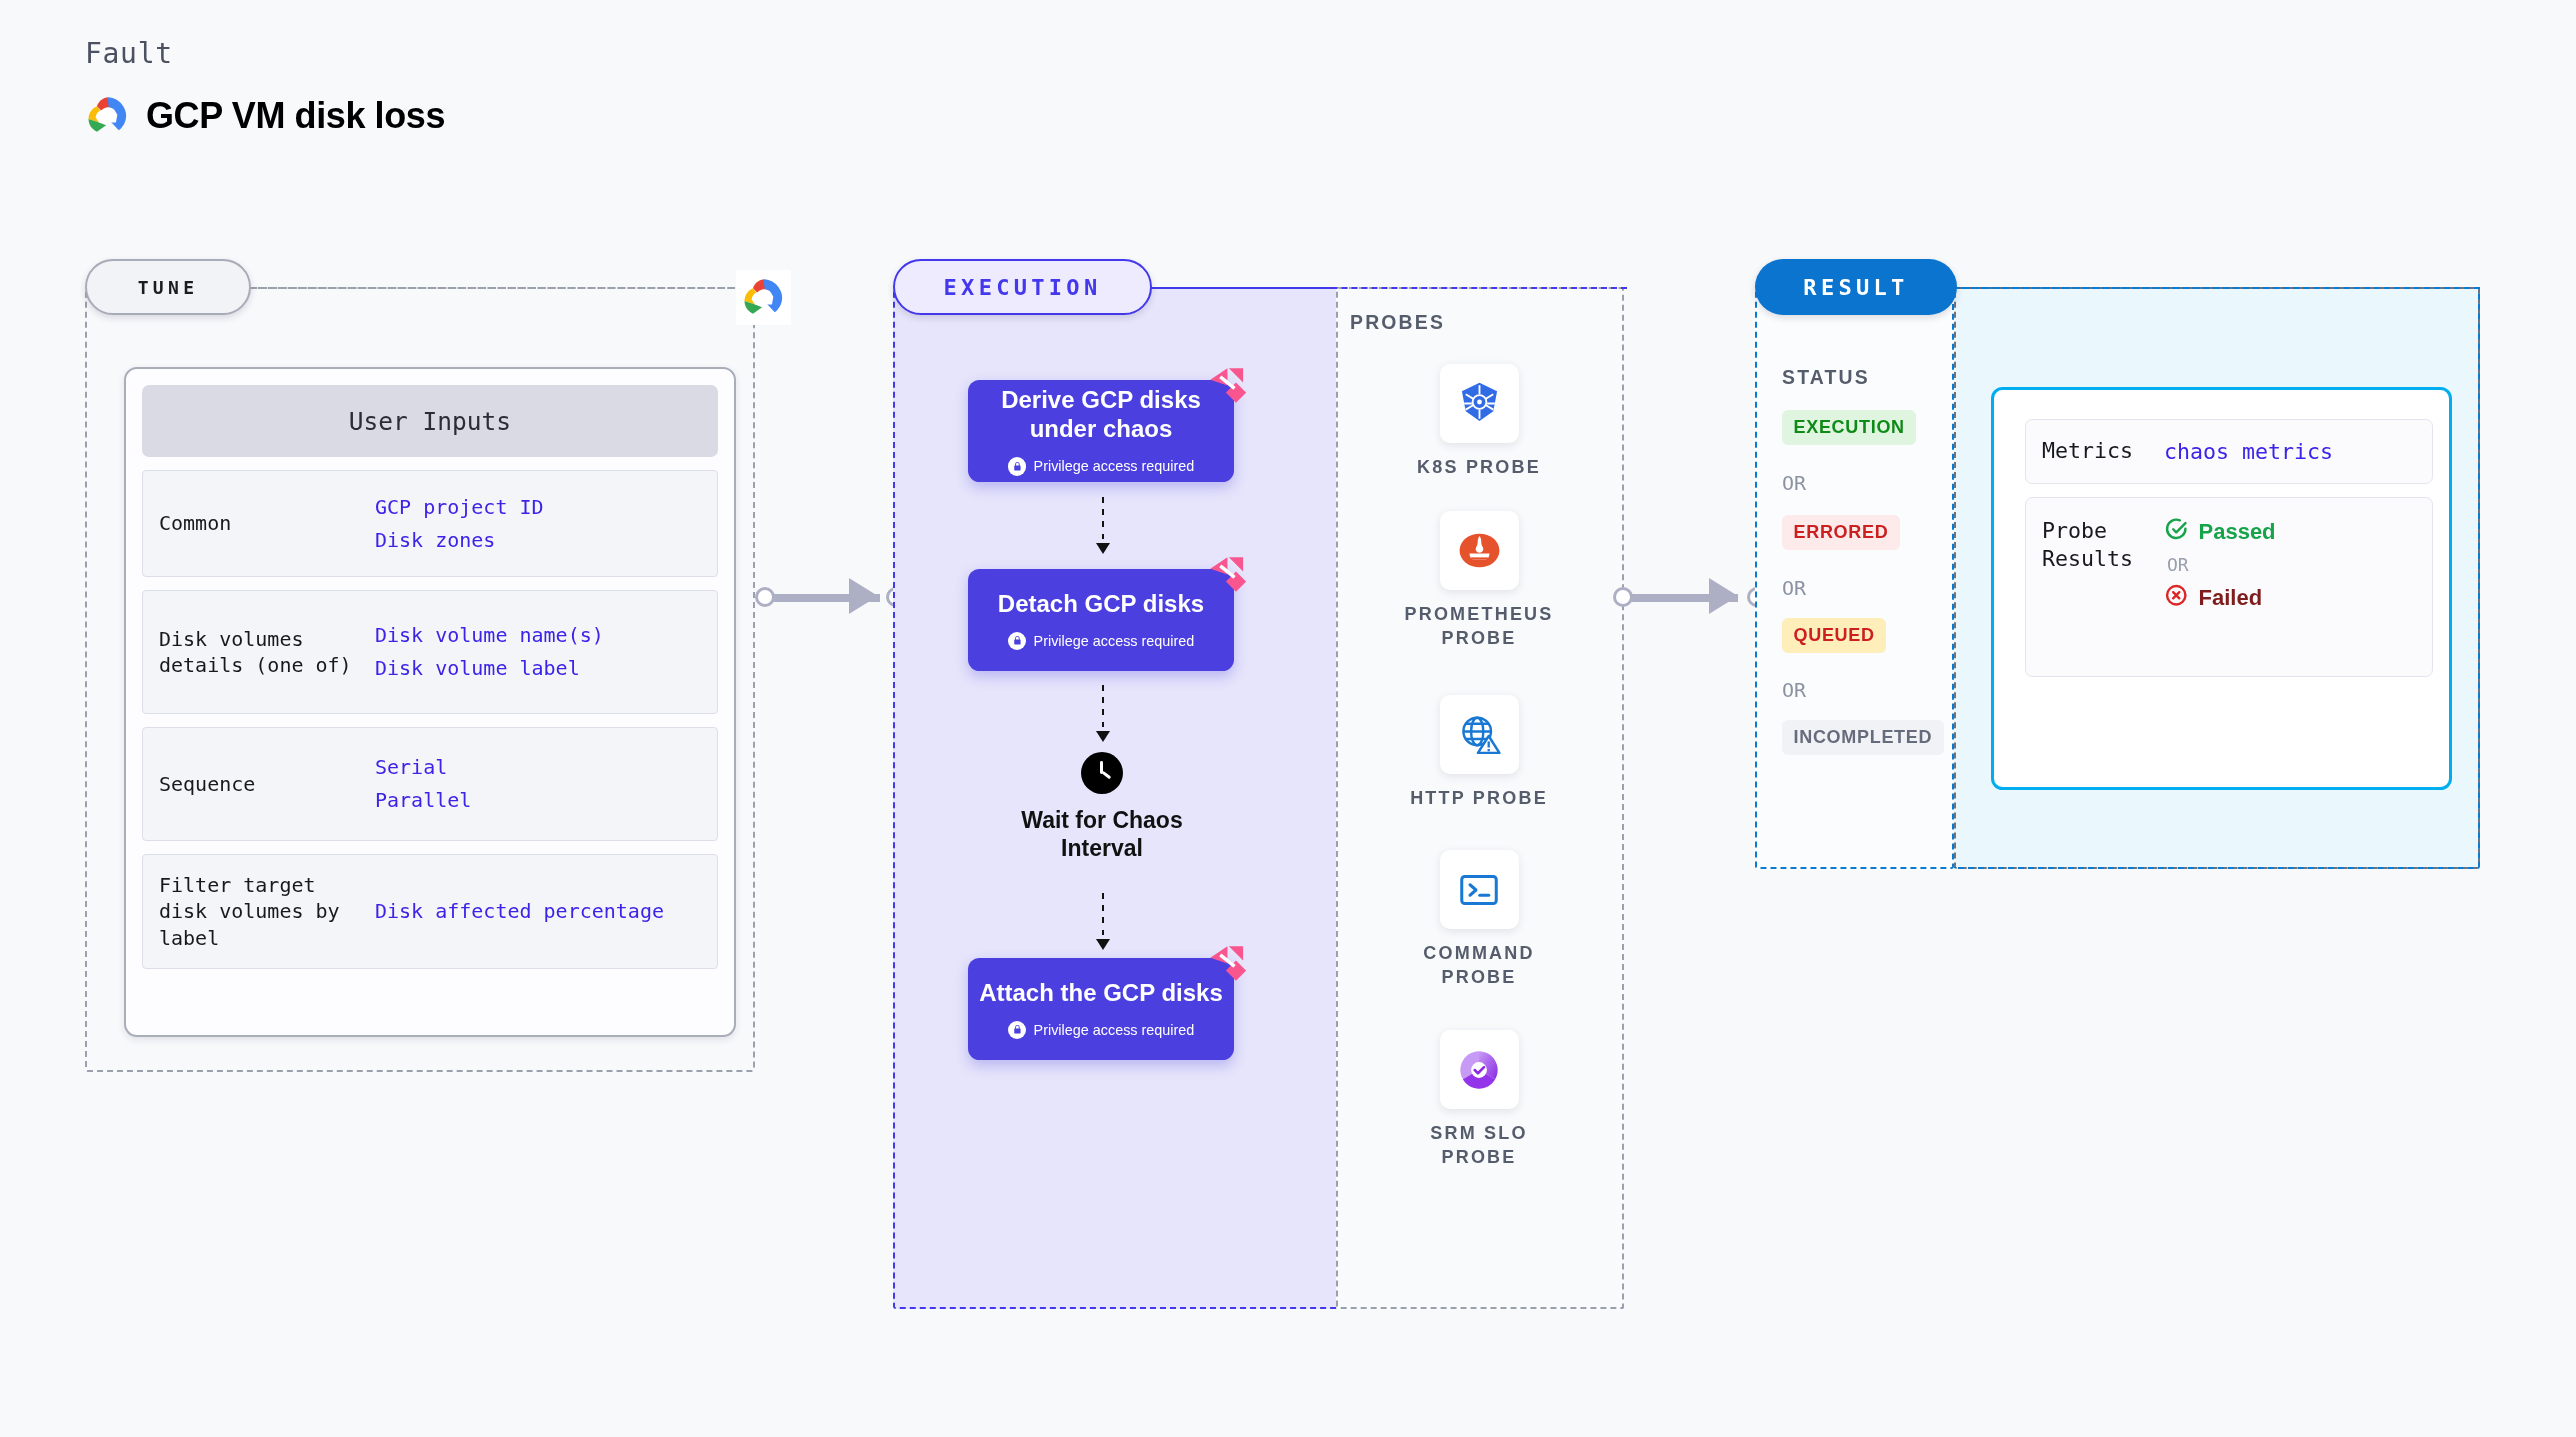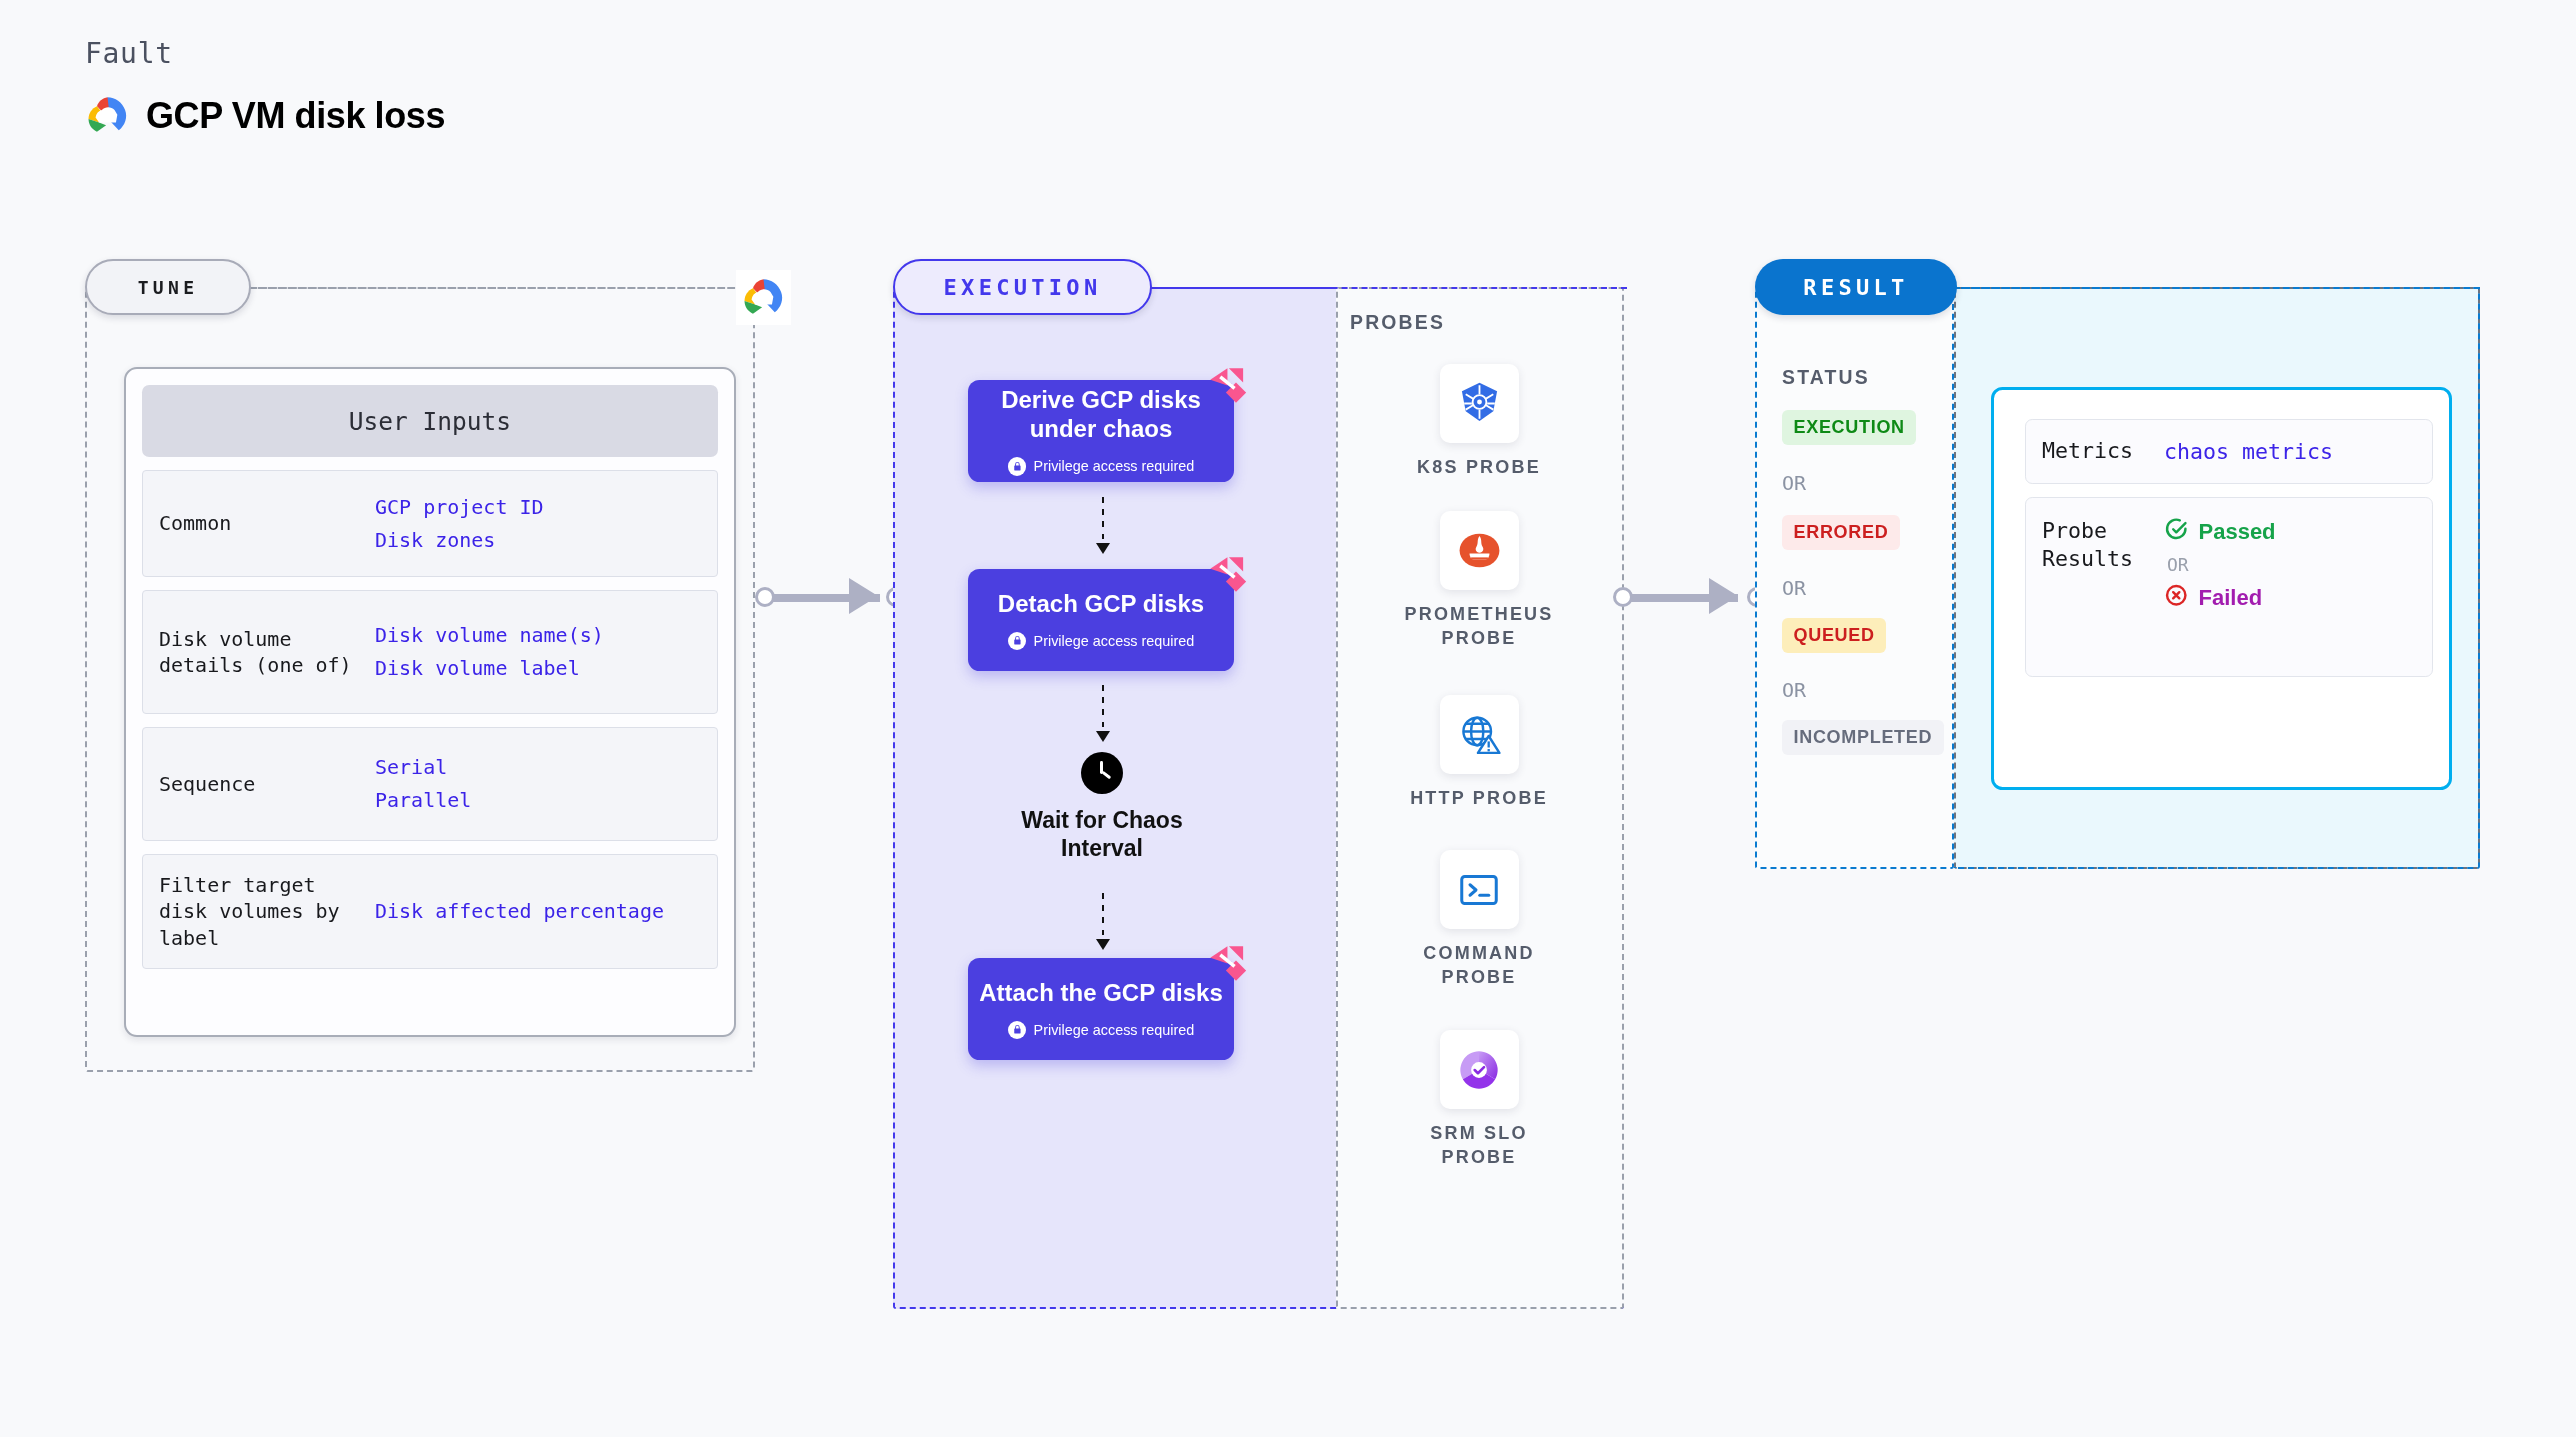--- a/index.html
+++ b/index.html
@@ -187,21 +187,21 @@
 
   <div class="ui-row" id="row-common">
     <div class="k">Common</div>
     <div class="v">
       <div>GCP project ID</div>
       <div>Disk zones</div>
     </div>
   </div>
 
   <div class="ui-row" id="row-volume">
-    <div class="k">Disk volume details (one of)</div>
+    <div class="k">Disk volumes details (one of)</div>
     <div class="v">
       <div>Disk volume name(s)</div>
       <div>Disk volume label</div>
     </div>
   </div>
 
   <div class="ui-row" id="row-seq">
     <div class="k">Sequence</div>
     <div class="v">
       <div>Serial</div>
@@ -419,21 +419,21 @@
       <div class="pr-item" style="color:#16a34a;">
         <span>
           <svg viewBox="0 0 24 24" width="24.5" height="24.5" fill="none" stroke="#16a34a" stroke-width="2.4" stroke-linecap="round" stroke-linejoin="round">
             <path d="M21 11.5A9 9 0 1115.5 3.3"></path>
               <path d="M9 12l3 3 9-9"></path>
           </svg>
         </span>
         <span>Passed</span>
       </div>
       <div class="pr-or">OR</div>
-      <div class="pr-item" style="color:#a21caf;">
+      <div class="pr-item" style="color:#7f1d1d;">
         <span>
           <svg viewBox="0 0 24 24" width="24.5" height="24.5" fill="none" stroke="#dc2626" stroke-width="2.4" stroke-linecap="round" stroke-linejoin="round">
             <circle cx="12" cy="12" r="9"></circle>
               <path d="M15 9l-6 6M9 9l6 6"></path>
           </svg>
         </span>
         <span>Failed</span>
       </div>
     </div>
   </div>

